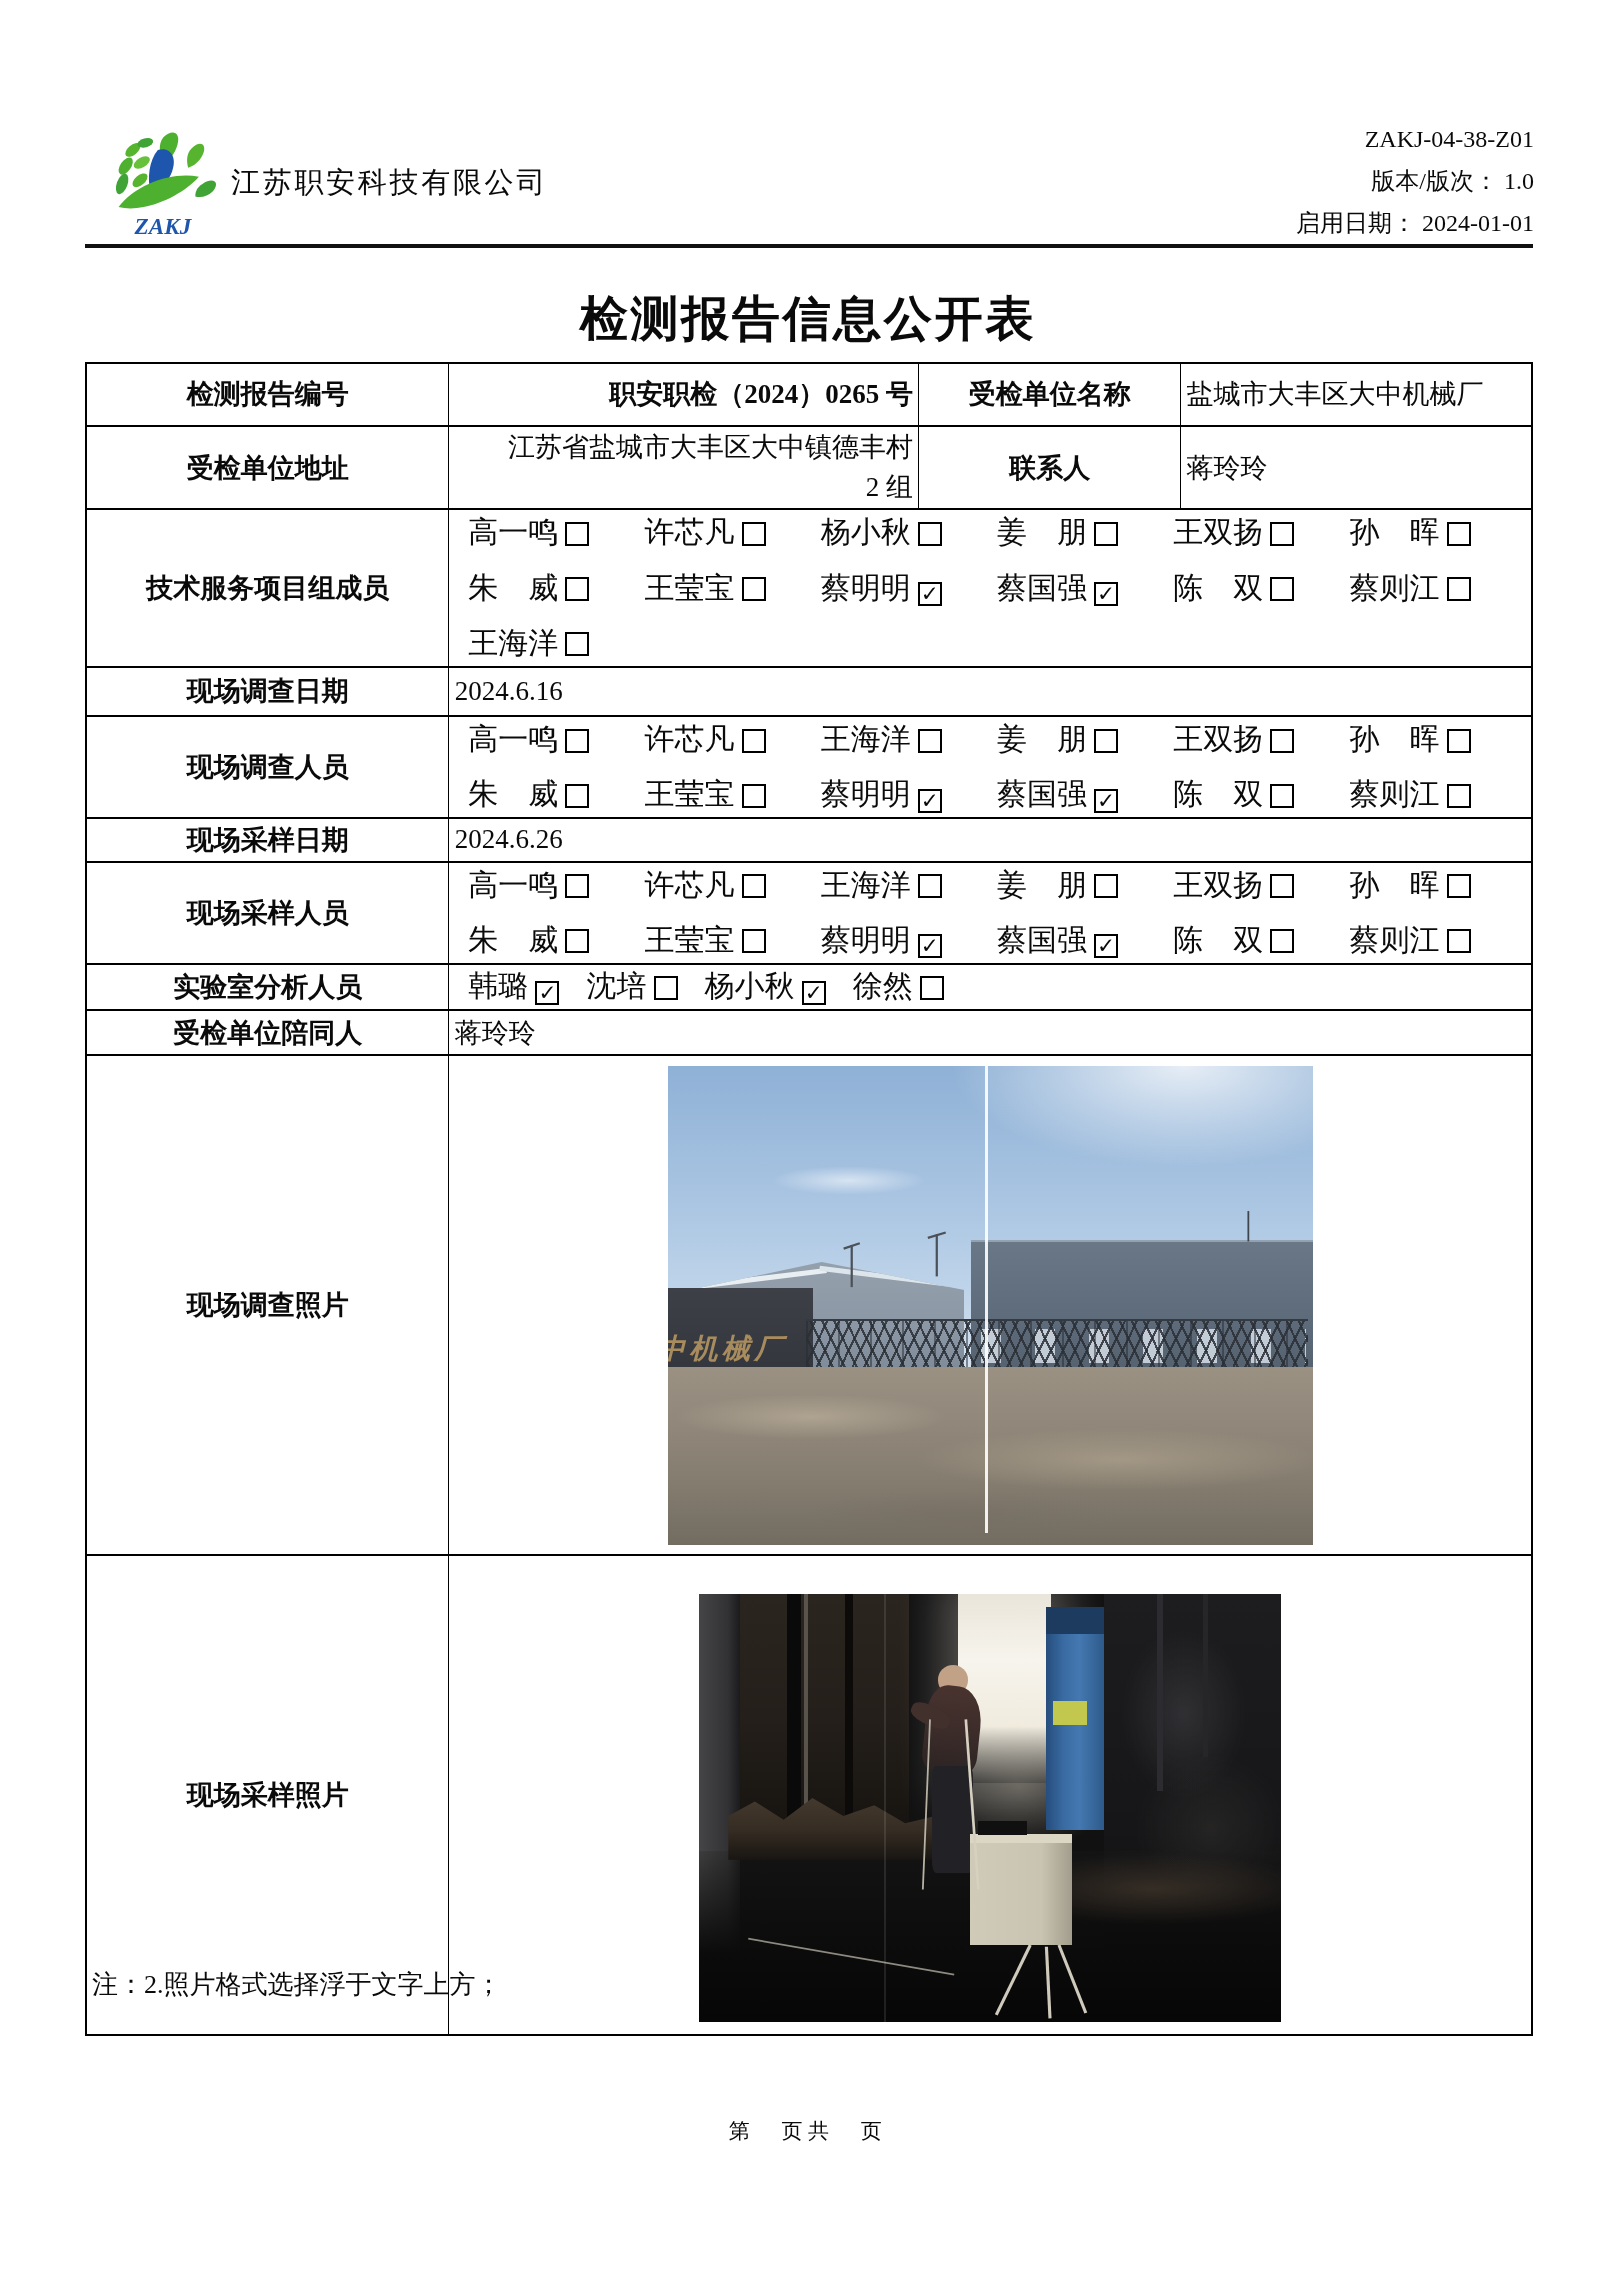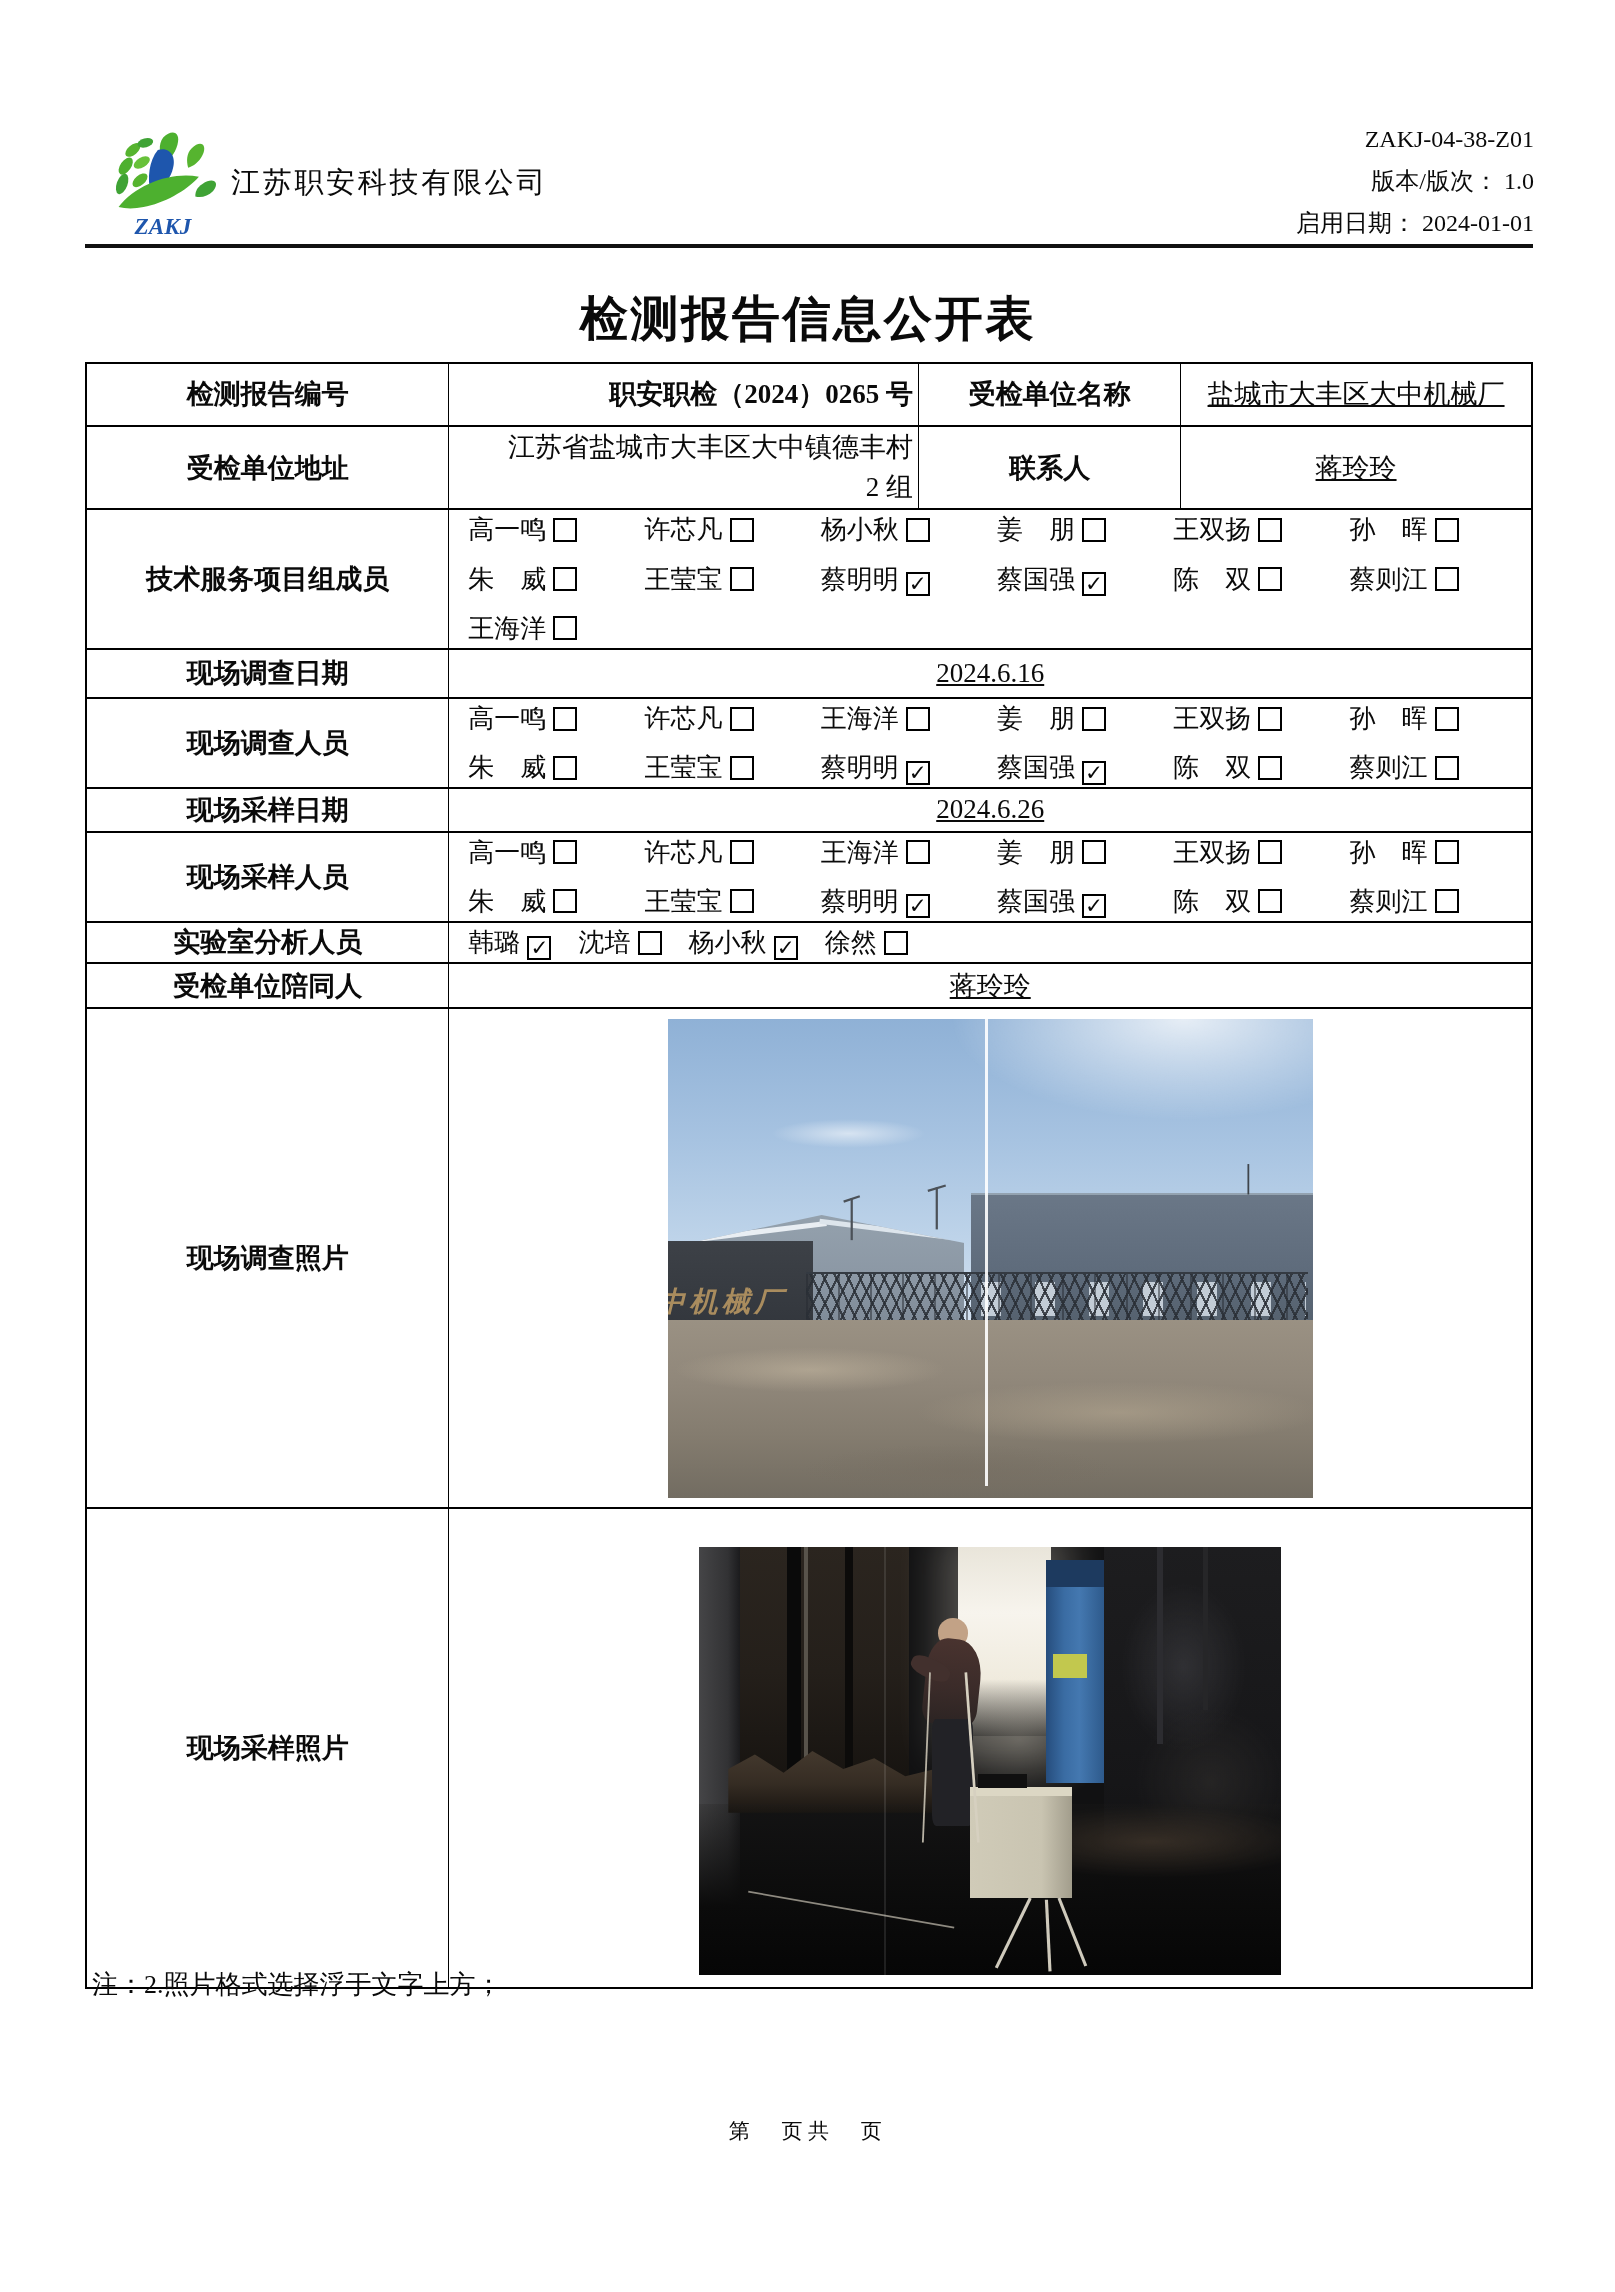--- a/index.html
+++ b/index.html
@@ -16,26 +16,26 @@
   .page-title{position:absolute;left:0;top:287px;width:100%;text-align:center;
     font-size:48px;font-weight:bold;letter-spacing:2.7px;}
 
   
   table.form{position:absolute;left:85px;top:362px;width:1448px;border-collapse:collapse;
     border:2.7px solid #000;table-layout:fixed;}
   table.form td{border:1.8px solid #000;border-top-width:2.7px;border-bottom-width:2.7px;
     padding:1.8px 5.4px;font-size:27px;vertical-align:middle;overflow:hidden;}
   td.lbl{font-weight:bold;text-align:center;border-radius:19px;}
   td.bold-left{font-weight:bold;text-align:right;padding-left:14.3px;}
-  td.ctr{text-align:center;text-decoration:underline;}
+  td.ctr{text-align:left;}
   td.addr{text-align:right;line-height:1.45;padding:3.6px 7.2px;}
   td.names-cell{padding:5.4px 3.6px 5.4px 0;}
   .names-grid{display:grid;grid-template-columns:repeat(6,1fr);row-gap:14.3px;
     align-content:center;padding-left:13.4px;}
-  .member{white-space:nowrap;font-size:26px;}
+  .member{white-space:nowrap;font-size:30px;}
   .cb{display:inline-block;box-sizing:border-box;width:24px;height:24px;border:2.7px solid #000;
     margin-left:7.2px;vertical-align:-3.6px;line-height:19px;text-align:center;
     font-family:"DejaVu Sans",sans-serif;font-weight:bold;font-size:21.5px;}
   .cb[data-checked="true"]::after{content:"✓";}
   .lab-row{display:flex;gap:27px;align-items:center;padding-left:13.4px;}
   td.photo-cell{padding:0;}
 
   .r1 td{height:57px;}
   .r2 td{height:68px;}
   .r3 td{height:127px;}

